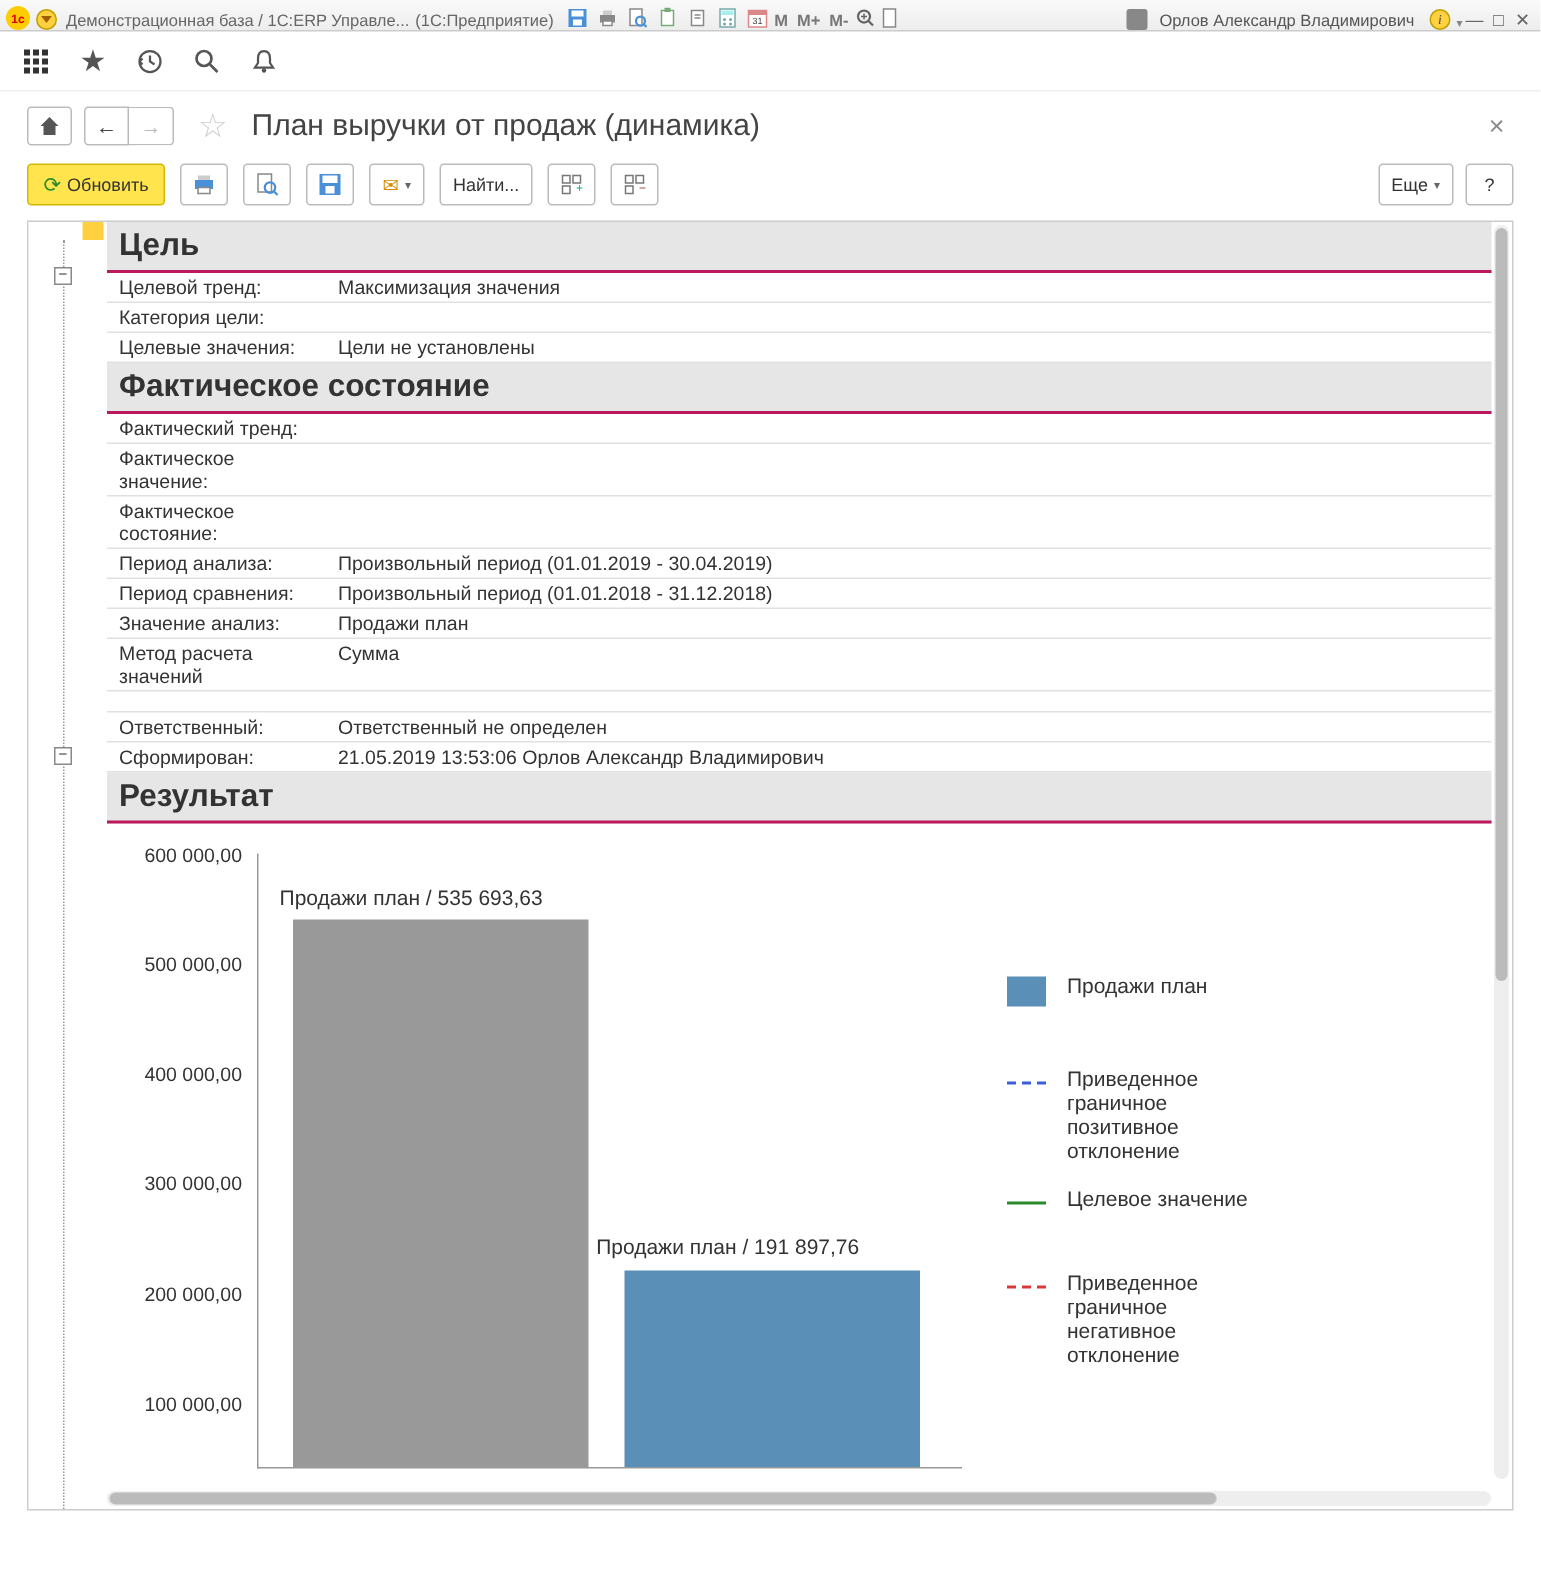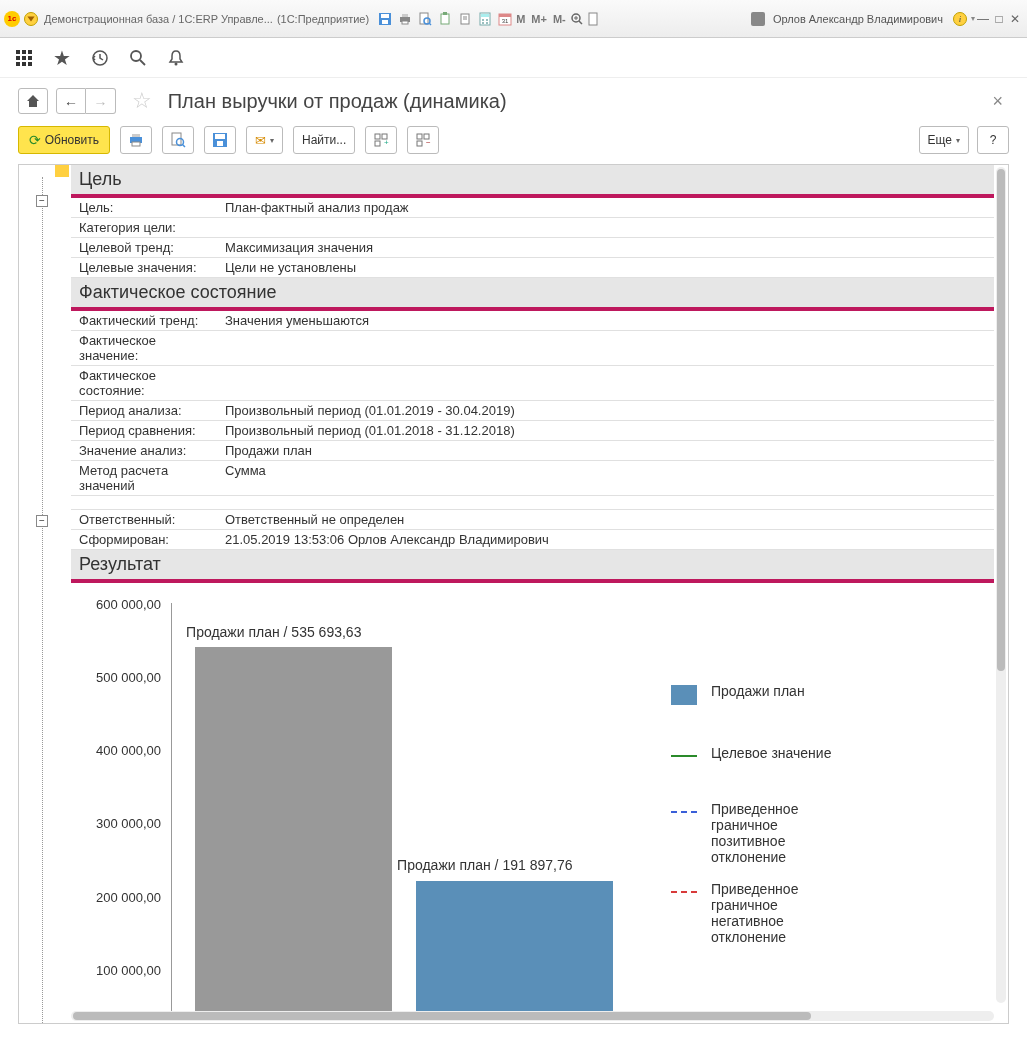--- a/index.html
+++ b/index.html
@@ -1,18 +1,18 @@
 <!DOCTYPE html>
 <html><head>
 <meta charset="utf-8">
 <style>
   * { box-sizing: border-box; margin: 0; padding: 0; font-family: Arial, sans-serif; }
   body { background: #fff; font-size: 13px; color: #333; }
   
-  .titlebar { height: 38px; background: linear-gradient(#fafafa, #ededed); display: flex; align-items: center; padding: 0 4px; border-bottom: 1px solid #ccc; font-size: 11px; }
+  .titlebar { height: 21px; background: linear-gradient(#fafafa, #ededed); display: flex; align-items: flex-end; padding: 0 4px; border-bottom: 1px solid #ccc; font-size: 11px; }
   .titlebar .logo { width: 16px; height: 16px; background: #ffcc00; border-radius: 50%; font-size: 8px; display:flex; align-items:center; justify-content:center; color:#d00; font-weight:bold; margin-right: 4px;}
   .titlebar .round-yellow { width: 14px; height: 14px; background: #ffd040; border: 1px solid #c0a000; border-radius: 50%; margin-right: 6px; display:flex; align-items:center; justify-content:center;}
   .titlebar .title-text { color: #666; flex: 0 0 auto; }
   .titlebar .tb-icons { display: flex; align-items: center; gap: 4px; margin-left: 8px; }
   .titlebar .tb-icon { width: 16px; height: 16px; display:flex; align-items:center; justify-content:center; font-size: 11px; color:#555; cursor:pointer; }
   .titlebar .spacer { flex: 1; }
   .titlebar .user-name { color: #555; margin: 0 6px; font-size: 11px;}
   .titlebar .user-icon { width:14px; height:14px; background:#888; border-radius:2px; margin-right:2px;}
   .titlebar .mem { font-size: 11px; color: #777; font-weight:bold; padding: 0 3px; cursor:pointer;}
   .titlebar .win-btn { width: 16px; height: 14px; color: #666; display:flex; align-items:center; justify-content:center; cursor:pointer; font-size:12px;}
@@ -46,21 +46,21 @@
   .outline-col .tree-line { position:absolute; left: 23px; top: 12px; bottom: 0; border-left: 1px dotted #999;}
   .outline-toggle { position:absolute; left: 17px; width: 12px; height: 12px; border: 1px solid #888; background: #fff; font-size: 10px; line-height: 10px; text-align:center; cursor:pointer;}
   
   .report-body { flex: 1; overflow: auto; position: relative; padding-right: 14px;}
   .scrollbar-v { position:absolute; right: 2px; top: 2px; bottom: 20px; width: 10px; background: #eee; border-radius: 5px;}
   .scrollbar-v .thumb { position:absolute; top: 2px; width: 8px; left:1px; height: 60%; background: #bbb; border-radius: 4px;}
   .scrollbar-h { position:absolute; left: 52px; right: 14px; bottom: 2px; height: 10px; background: #eee; border-radius: 5px;}
   .scrollbar-h .thumb { position:absolute; left: 2px; height: 8px; top:1px; width: 80%; background: #bbb; border-radius: 4px;}
   
   .report { width: 100%; }
-  .section-header { background: #e6e6e6; font-weight: normal; font-size: 18px; padding: 4px 8px; border-bottom: 4px solid #be185d;}
+  .section-header { background: #e6e6e6; font-weight: bold; font-size: 21px; padding: 4px 8px; border-bottom: 2px solid #be185d;}
   .kv-row { display: flex; border-bottom: 1px solid #e0e0e0; font-size: 13px;}
   .kv-row .k { width: 150px; padding: 2px 8px; }
   .kv-row .v { flex: 1; padding: 2px 4px;}
   
   .chart-area { padding: 10px 10px 0 10px; display:flex; }
   .chart-plot { position: relative; width: 560px; height: 460px; }
   .y-axis-labels { position:absolute; left: 0; top: 0; width: 86px; height: 100%; }
   .y-label { position:absolute; right: 6px; font-size: 13px; color:#333; transform: translateY(-50%); white-space:nowrap;}
   .plot-region { position:absolute; left: 90px; right: 0; top: 10px; bottom: 40px; border-left: 1px solid #999; border-bottom: 1px solid #999;}
   .bar { position:absolute; bottom: 0; }
@@ -285,40 +285,35 @@
     <div class="tree-line"></div>
     <div class="outline-toggle" style="top:30px;">−</div>
     <div class="outline-toggle" style="top:350px;">−</div>
   </div>
 
   <div class="report-body">
     <div class="report">
 
       <div class="section-header">Цель</div>
       <div class="kv-row">
-          <div class="k">Цель:</div>
-          <div class="v">План-фактный анализ продаж</div>
+          <div class="k">Целевой тренд:</div>
+          <div class="v">Максимизация значения</div>
         </div>
       <div class="kv-row">
           <div class="k">Категория цели:</div>
           <div class="v"></div>
         </div>
       <div class="kv-row">
-          <div class="k">Целевой тренд:</div>
-          <div class="v">Максимизация значения</div>
-        </div>
-      <div class="kv-row">
           <div class="k">Целевые значения:</div>
           <div class="v">Цели не установлены</div>
         </div>
 
       <div class="section-header">Фактическое состояние</div>
       <div class="kv-row">
           <div class="k">Фактический тренд:</div>
-          <div class="v">Значения уменьшаются</div>
         </div>
       <div class="kv-row">
           <div class="k">Фактическое значение:</div>
         </div>
       <div class="kv-row">
           <div class="k">Фактическое состояние:</div>
         </div>
 
       <div class="kv-row">
           <div class="k">Период анализа:</div>
@@ -366,28 +361,28 @@
             <div class="bar-label" style="left: 48%; bottom: 34%;">Продажи план / 191 897,76</div>
           </div>
 
         </div>
 
         <div class="chart-legend">
           <div class="legend-item">
             <div class="legend-swatch" style="background:#5a8fb8;"></div>
             <div class="legend-text">Продажи план</div>
           </div>
+          <div class="legend-item" style="margin-bottom:16px;">
+            <div class="legend-line dashed" style="border-color:#3a5fd8;"></div>
+            <div class="legend-text">Приведенное граничное позитивное отклонение</div>
+          </div>
           <div class="legend-item">
             <div class="legend-line" style="border-color:#2a8a2a;"></div>
             <div class="legend-text">Целевое значение</div>
           </div>
-          <div class="legend-item" style="margin-bottom:16px;">
-            <div class="legend-line dashed" style="border-color:#3a5fd8;"></div>
-            <div class="legend-text">Приведенное граничное позитивное отклонение</div>
-          </div>
           <div class="legend-item">
             <div class="legend-line dashed" style="border-color:#d83a3a;"></div>
             <div class="legend-text">Приведенное граничное негативное отклонение</div>
           </div>
         </div>
       </div>
     </div>
   </div>
 
   <div class="scrollbar-v">

